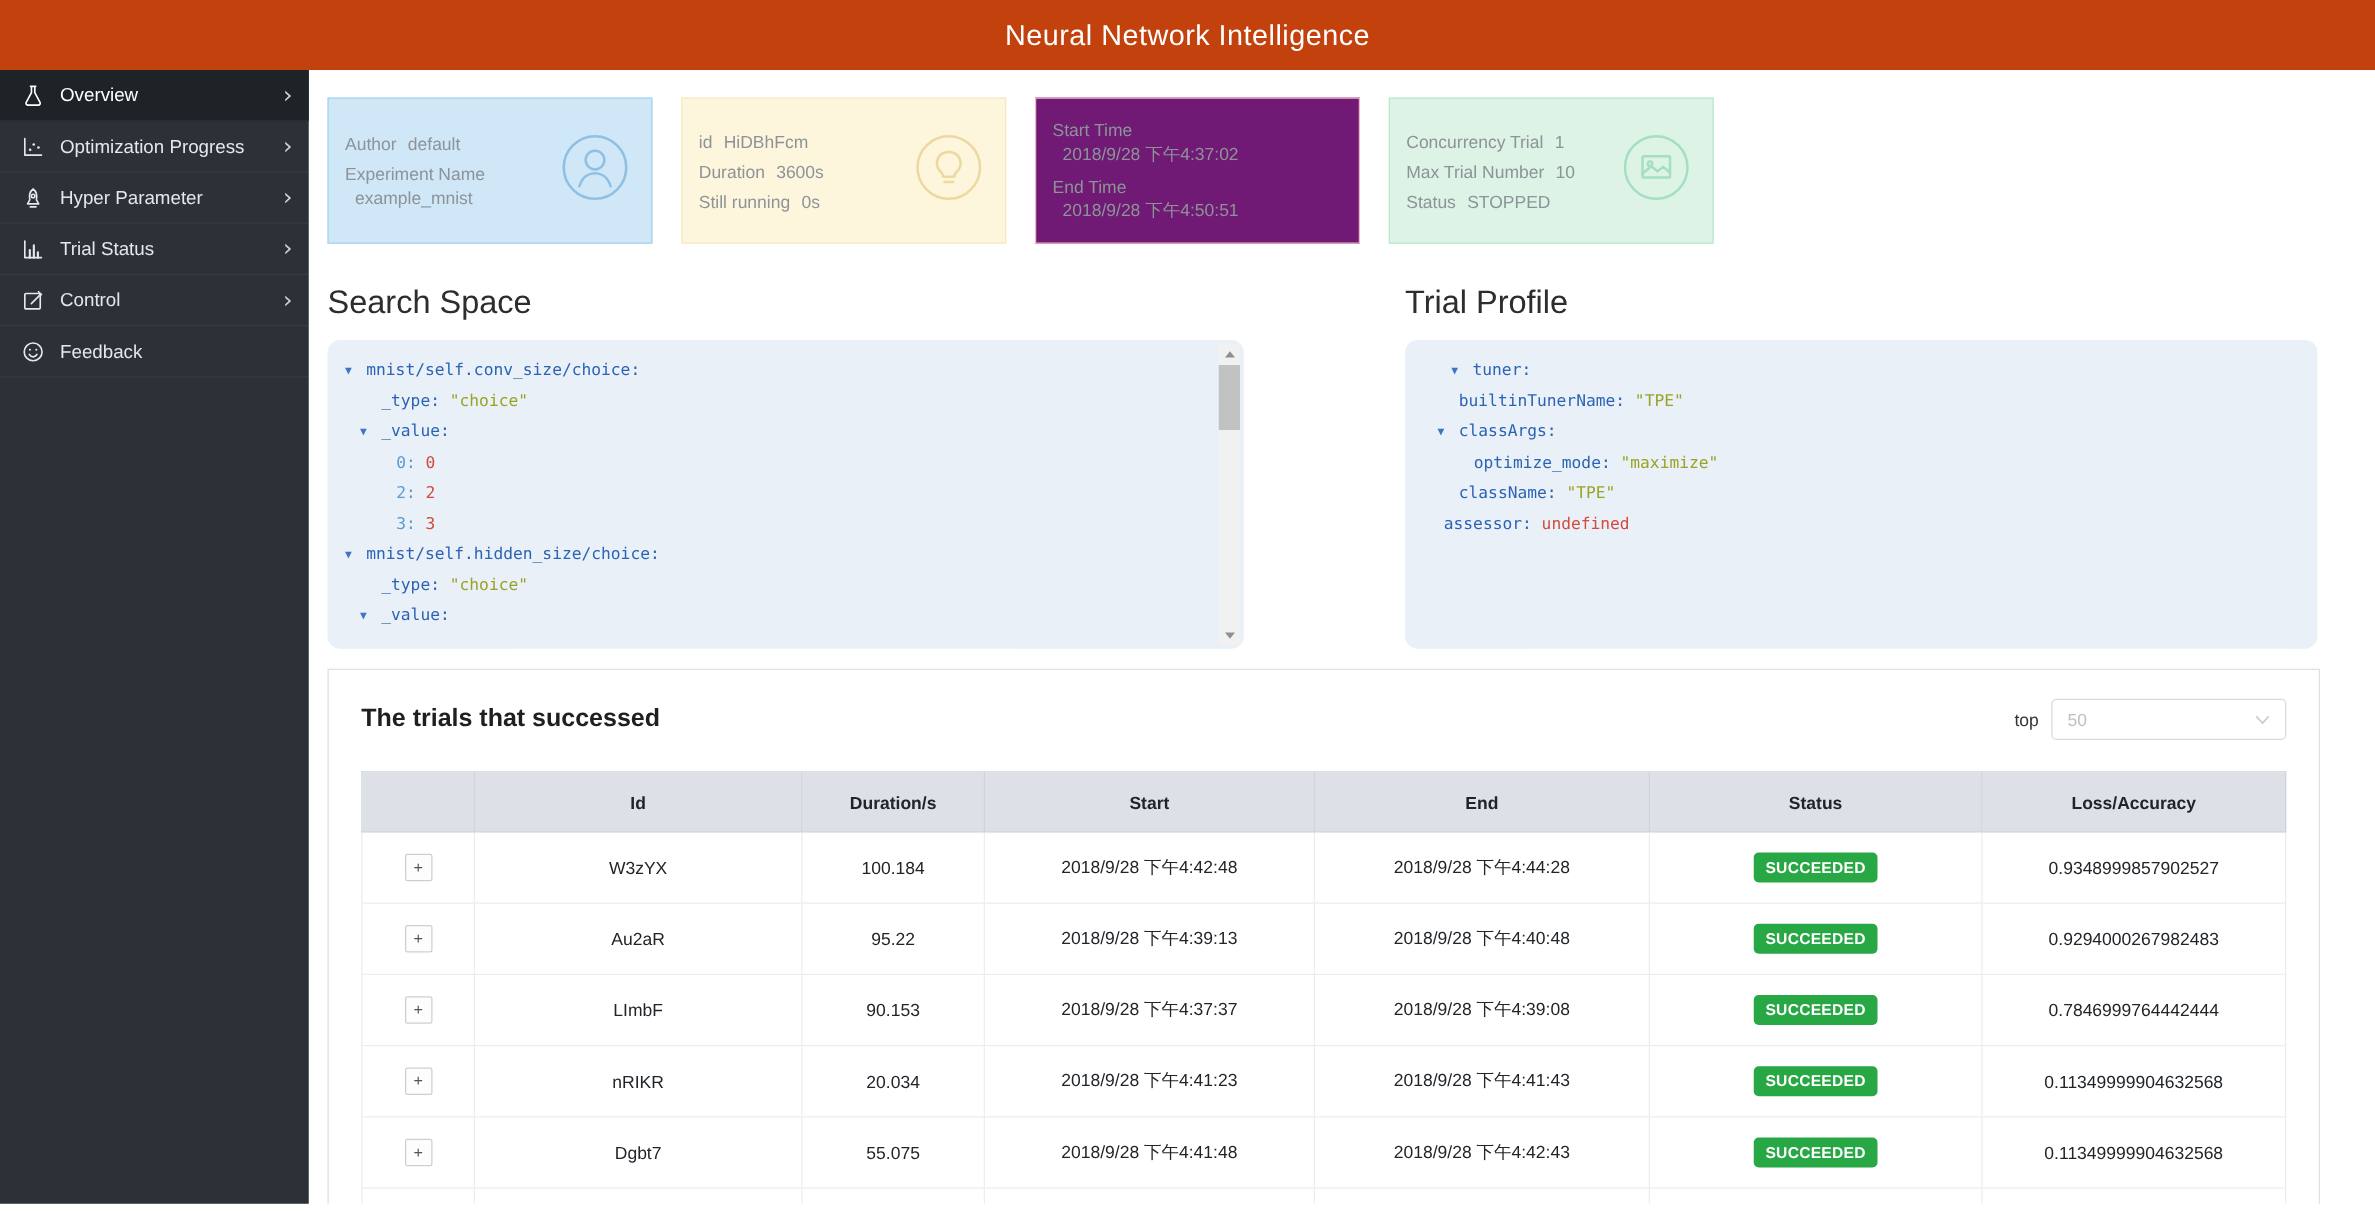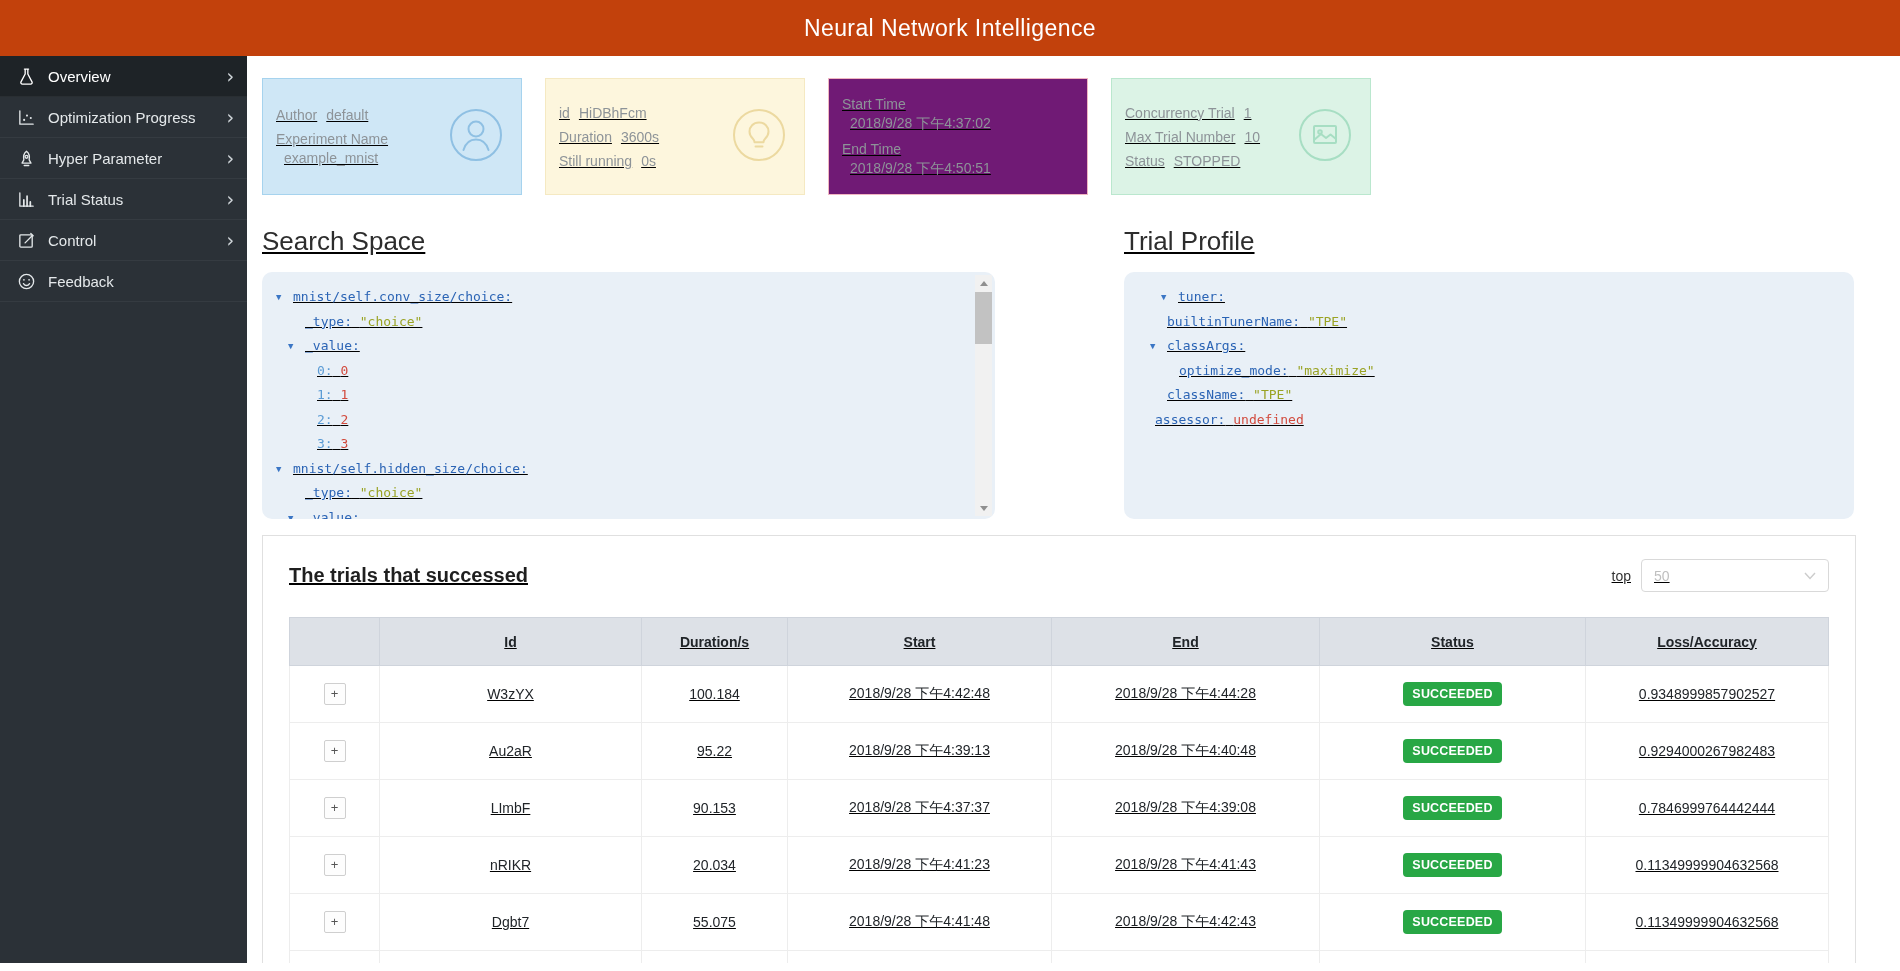--- a/index.html
+++ b/index.html
@@ -13,21 +13,21 @@
   
   .layout{display:flex;height:907px;}
   .sidebar{width:247px;flex-shrink:0;background:#2b3137;}
   .side-item{height:40px;display:flex;align-items:center;padding:0 13px 0 16px;
     color:#e4e8ea;font-size:15px;cursor:pointer;border-bottom:1px solid rgba(255,255,255,.05);}
   .side-item.active{background:#1e2327;color:#fff;}
   .side-icon{width:20px;height:20px;margin-right:12px;display:flex;align-items:center;justify-content:center;}
   .side-icon svg{stroke:currentColor;fill:none;stroke-width:1.4;stroke-linecap:round;stroke-linejoin:round;}
   .side-label{flex:1;white-space:nowrap;}
   .side-chevron{color:#ccd2d6;font-size:19px;line-height:1;font-family:"DejaVu Sans",sans-serif;}
-  .content{flex:1;overflow:hidden;padding:22px 0 13px 15px;text-decoration:underline;}
+  .content{flex:1;overflow:hidden;padding:22px 0 13px 15px;}
   
   .cards-row{display:flex;gap:23px;}
   .info-card{width:260px;height:117px;box-sizing:border-box;border:1px solid;padding:11px 13px;
     display:flex;justify-content:space-between;align-items:stretch;}
   .card-blue{background:#cfe7f6;border-color:#a6d3ee;}
   .card-yellow{background:#fdf6dd;border-color:#f5e9c2;}
   .card-pink{background:#701a75;border-color:#f0b6c1;align-items:center;}
   .card-green{background:#dcf3e6;border-color:#bae7ce;}
   .card-lines{display:flex;flex-direction:column;justify-content:center;}
   .card-line{margin:4px 0;font-size:14px;color:#8d9398;white-space:nowrap;}
@@ -216,21 +216,20 @@
 
     <div class="sections">
       <div class="section-col" style="width:733px;">
         <h2 class="section-title">Search Space</h2>
         <div class="panel">
           <div class="json-tree">
               <div class="json-line" style="padding-left: 0px;"><span class="tri">▼</span><span class="jkey">mnist/self.conv_size/choice:</span></div>
               <div class="json-line" style="padding-left: 12px;"><span class="tri"></span><span class="jkey">_type:</span> <span class="jval string">"choice"</span></div>
               <div class="json-line" style="padding-left: 12px;"><span class="tri">▼</span><span class="jkey">_value:</span></div>
               <div class="json-line" style="padding-left: 24px;"><span class="tri"></span><span class="jkey idx">0:</span> <span class="jval number">0</span></div>
-              <div class="json-line" style="padding-left: 24px;"><span class="tri"></span><span class="jkey idx">1:</span> <span class="jval number">1</span></div>
               <div class="json-line" style="padding-left: 24px;"><span class="tri"></span><span class="jkey idx">2:</span> <span class="jval number">2</span></div>
               <div class="json-line" style="padding-left: 24px;"><span class="tri"></span><span class="jkey idx">3:</span> <span class="jval number">3</span></div>
               <div class="json-line" style="padding-left: 0px;"><span class="tri">▼</span><span class="jkey">mnist/self.hidden_size/choice:</span></div>
               <div class="json-line" style="padding-left: 12px;"><span class="tri"></span><span class="jkey">_type:</span> <span class="jval string">"choice"</span></div>
               <div class="json-line" style="padding-left: 12px;"><span class="tri">▼</span><span class="jkey">_value:</span></div>
             </div>
           <div class="vscroll">
             <div class="sb-btn top">
                 <div class="sb-up"></div>
               </div>

